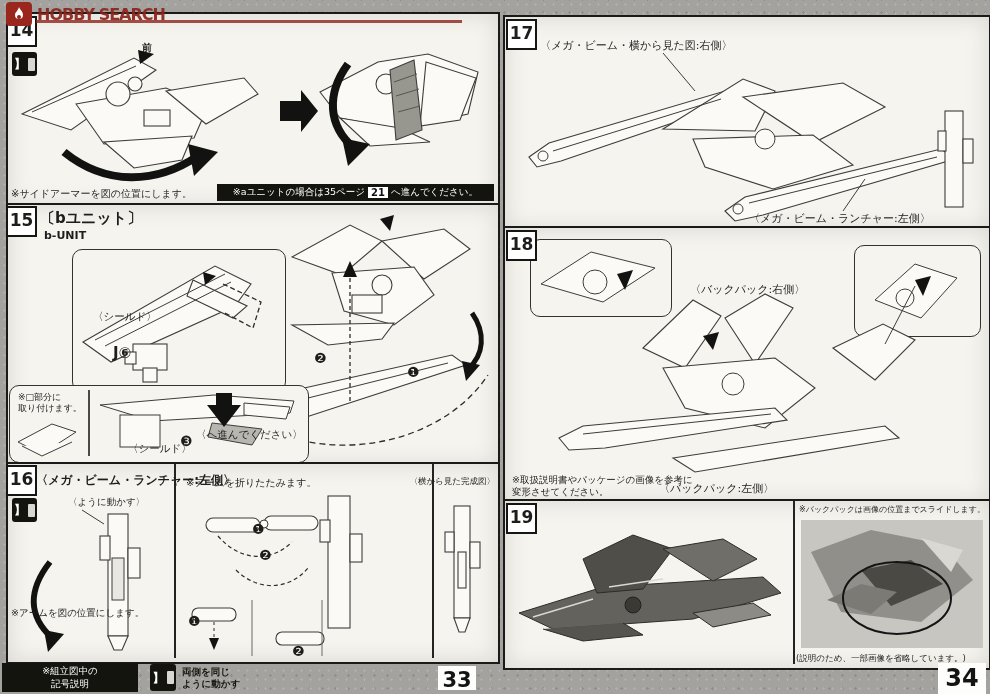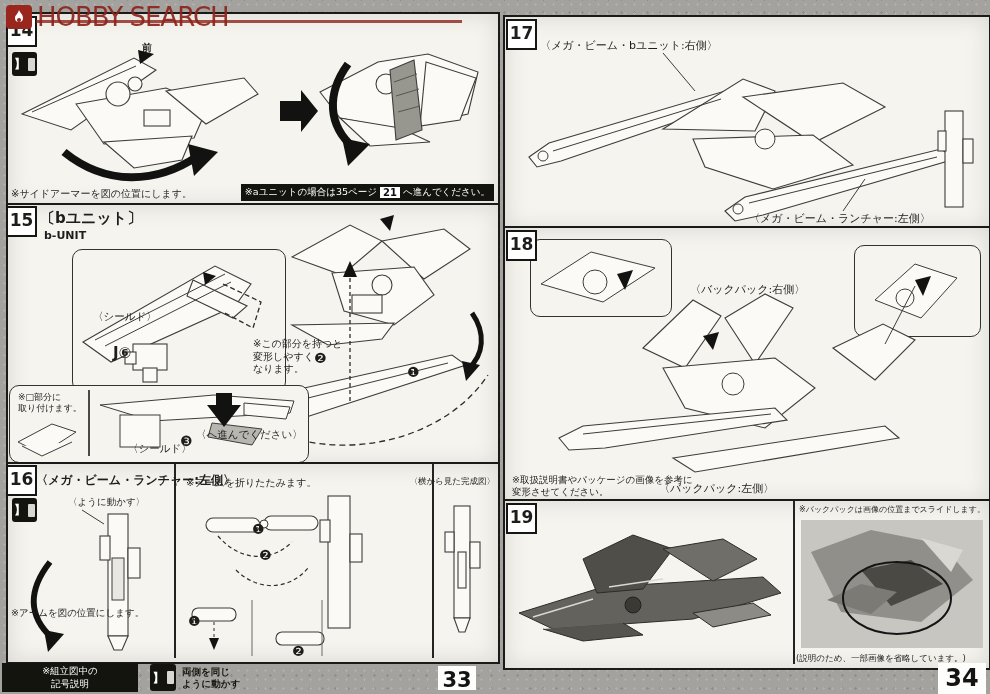--- a/index.html
+++ b/index.html
@@ -16,32 +16,32 @@
   .note{position:absolute;font-size:10px;line-height:1.25}
   .lbl{position:absolute;font-size:10.5px;white-space:nowrap}
   .ml{white-space:pre-line}
   .marker{position:absolute;font-size:14px;line-height:1;z-index:4}
   .rbox{position:absolute;border:1.5px solid #32322f;border-radius:10px;background:#f5f4ef}
   .icon-bs{position:absolute;width:25px;height:24px;background:#14140f;border-radius:3px;
     display:flex;align-items:center;justify-content:center;gap:2px;z-index:5}
   .icon-bs .g{color:#fff;font-size:12px;font-weight:bold;line-height:1}
   .icon-bs .fig{width:7px;height:13px;background:#d8d7d2;border-radius:1px}
   .blacknote{position:absolute;background:#14140f;color:#fff;font-size:9.5px;
-    display:flex;align-items:center;gap:3px;padding:2px 4px;white-space:nowrap;z-index:4}
+    display:flex;align-items:center;gap:3px;padding:2px 16px;white-space:nowrap;z-index:4}
   .stepref{background:#fff;color:#111;font-weight:bold;font-size:10px;line-height:11px;
     padding:0 3px;display:inline-block}
   .pagenum{position:absolute;background:#fdfdfb;color:#141414;font-weight:bold;text-align:center;z-index:6}
   .legendbox{position:absolute;background:#14140f;color:#fff;font-size:9.5px;font-weight:normal;
     display:flex;align-items:center;justify-content:center;text-align:center;line-height:1.3;z-index:6}
   .legendlbl{position:absolute;font-size:9.5px;font-weight:bold;color:#16160f;line-height:1.3;z-index:6}
   .vline{position:absolute;width:2px;background:#232321}
   .wm{position:absolute;left:6px;top:2px;display:flex;align-items:center;z-index:50}
   .wm-flame{width:26px;height:24px;background:#9a271e;border-radius:4px;margin-right:5px;
     display:flex;align-items:center;justify-content:center}
-  .wm-text{font-size:26px;font-weight:normal;color:#8d241c;letter-spacing:-1px;opacity:.92}
+  .wm-text{font-size:16px;font-weight:bold;color:#8d241c;letter-spacing:-1px;opacity:.92}
   .wm-line{position:absolute;left:36px;top:20px;width:426px;height:3px;background:#8d241c;opacity:.8;z-index:49}
   svg.art{position:absolute}
 </style>
 </head>
 <body>
 
 <div class="canvas">
 
   <div class="wm-line"></div>
   <div class="wm">
@@ -143,23 +143,20 @@
         <line x1="32" y1="196" x2="216" y2="150" stroke="#3d3d3a"></line>
         <circle cx="20" cy="202" r="5" fill="#fbfaf6" stroke="#3d3d3a"></circle>
         <path d="M30,214 C110,252 212,228 256,162" stroke="#2c2c2a" stroke-width="1.3" fill="none" stroke-dasharray="6,4"></path>
         <line x1="118" y1="188" x2="118" y2="62" stroke="#2c2c2a" stroke-width="1.3" stroke-dasharray="4,3"></line>
         <polygon points="111,64 125,64 118,48" fill="#121210"></polygon>
         <path d="M240,100 C254,120 252,142 236,156" stroke="#121210" stroke-width="5" fill="none"></path>
         <polygon points="230,148 248,152 234,168" fill="#121210"></polygon>
         <polygon points="148,6 162,2 158,18" fill="#121210"></polygon>
       </svg>
 
-      <div class="note ml" style="left:245px;top:133px;width:92px">※この部分を持つと
-変形しやすく
-なります。</div>
       <div class="marker" style="left:306px;top:146px">❷</div>
       <div class="marker" style="left:399px;top:160px">❶</div>
 
       <div class="rbox" style="left:1px;top:180px;width:298px;height:76px">
         <div class="vline" style="left:78px;top:4px;height:66px;width:1.5px;background:#4a4a46"></div>
         <div class="note ml" style="left:8px;top:6px;font-size:9px">※□部分に
 取り付けます。</div>
         <svg class="art" style="left:4px;top:30px" width="70" height="42" viewBox="0 0 70 42">
           <g stroke="#3d3d3a" stroke-width="1" fill="#fbfaf6">
             <path d="M4,26 L38,8 L62,16 L28,38 Z"></path>
@@ -240,21 +237,21 @@
           <rect x="20" y="50" width="8" height="36"></rect>
         </g>
       </svg>
     </div>
   </div>
 
   <div>
 
     <div class="sec" style="left:503px;top:15px;width:484px;height:213px">
       <div class="numbox" style="left:1px;top:2px">17</div>
-      <div class="lbl" style="left:35px;top:21px;font-size:11px">〈メガ・ビーム・bユニット:右側〉</div>
+      <div class="lbl" style="left:35px;top:21px;font-size:11px">〈メガ・ビーム・横から見た図:右側〉</div>
       <svg class="art" style="left:8px;top:22px" width="468" height="186" viewBox="0 0 468 186">
         <g stroke="#3d3d3a" stroke-width="1.1" fill="#fbfaf6">
           <path d="M16,118 L36,104 L212,52 L224,62 L48,122 L24,128 Z"></path>
           <path d="M150,90 L230,40 L262,52 L242,92 Z"></path>
           <path d="M230,58 L330,44 L372,68 L300,104 Z"></path>
           <path d="M180,100 L300,96 L340,126 L260,150 L192,128 Z"></path>
           <path d="M212,172 L232,158 L428,110 L442,120 L250,176 L222,182 Z"></path>
           <rect x="432" y="72" width="18" height="96"></rect>
           <rect x="425" y="92" width="8" height="20"></rect>
           <rect x="450" y="100" width="10" height="24"></rect>

